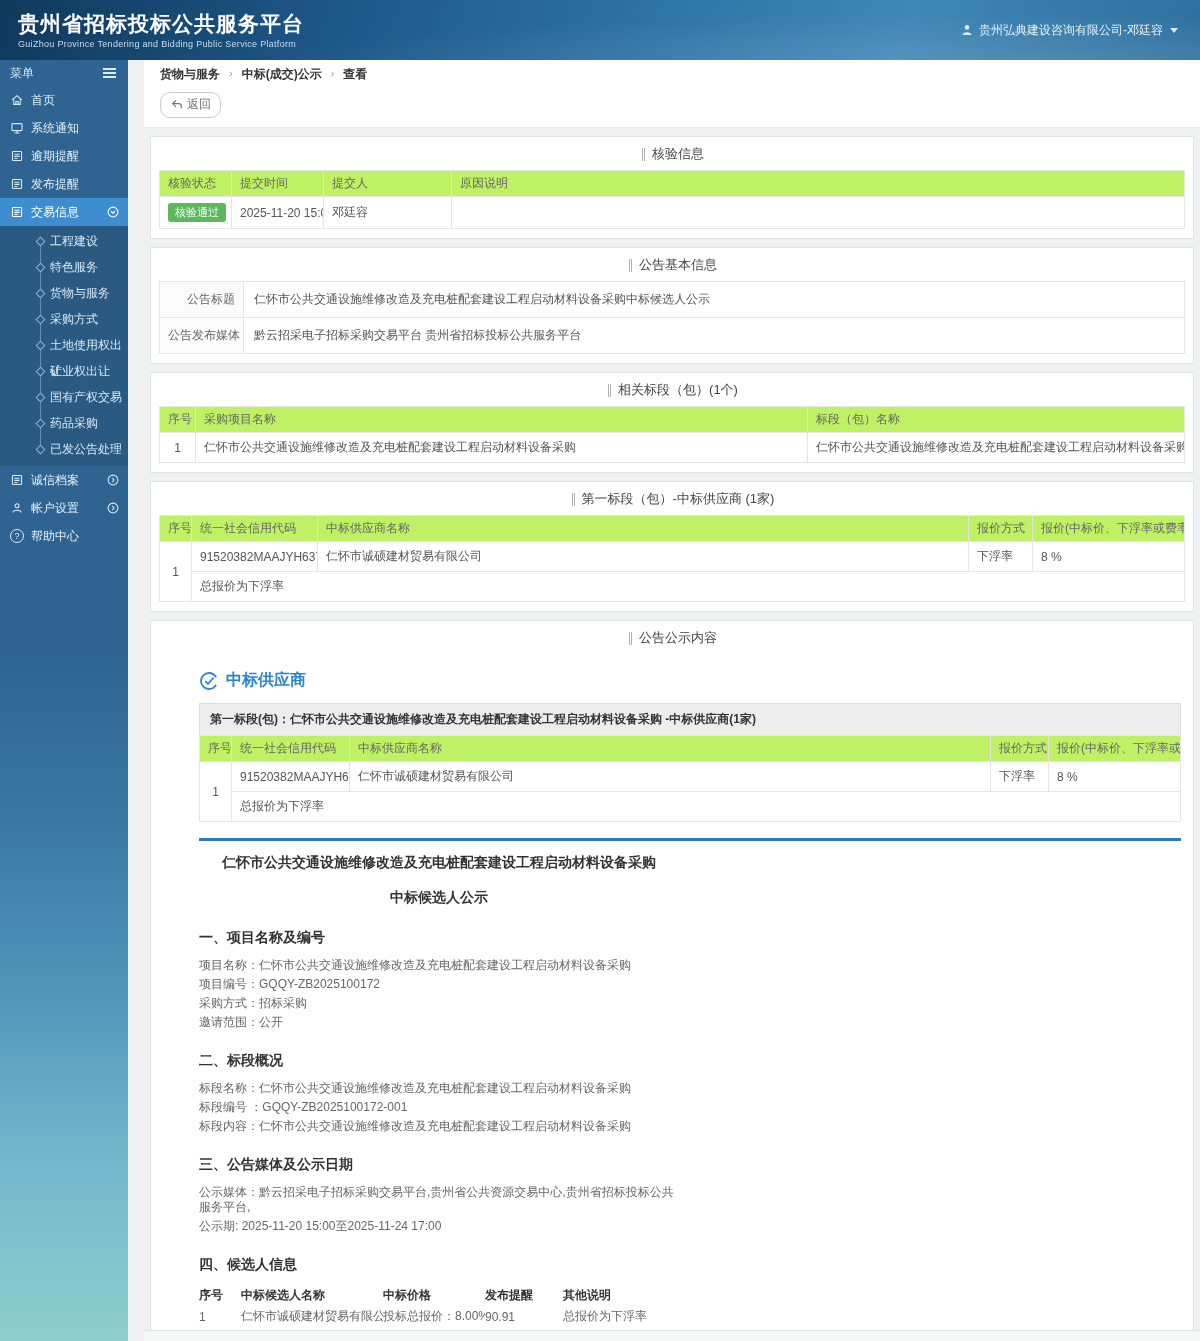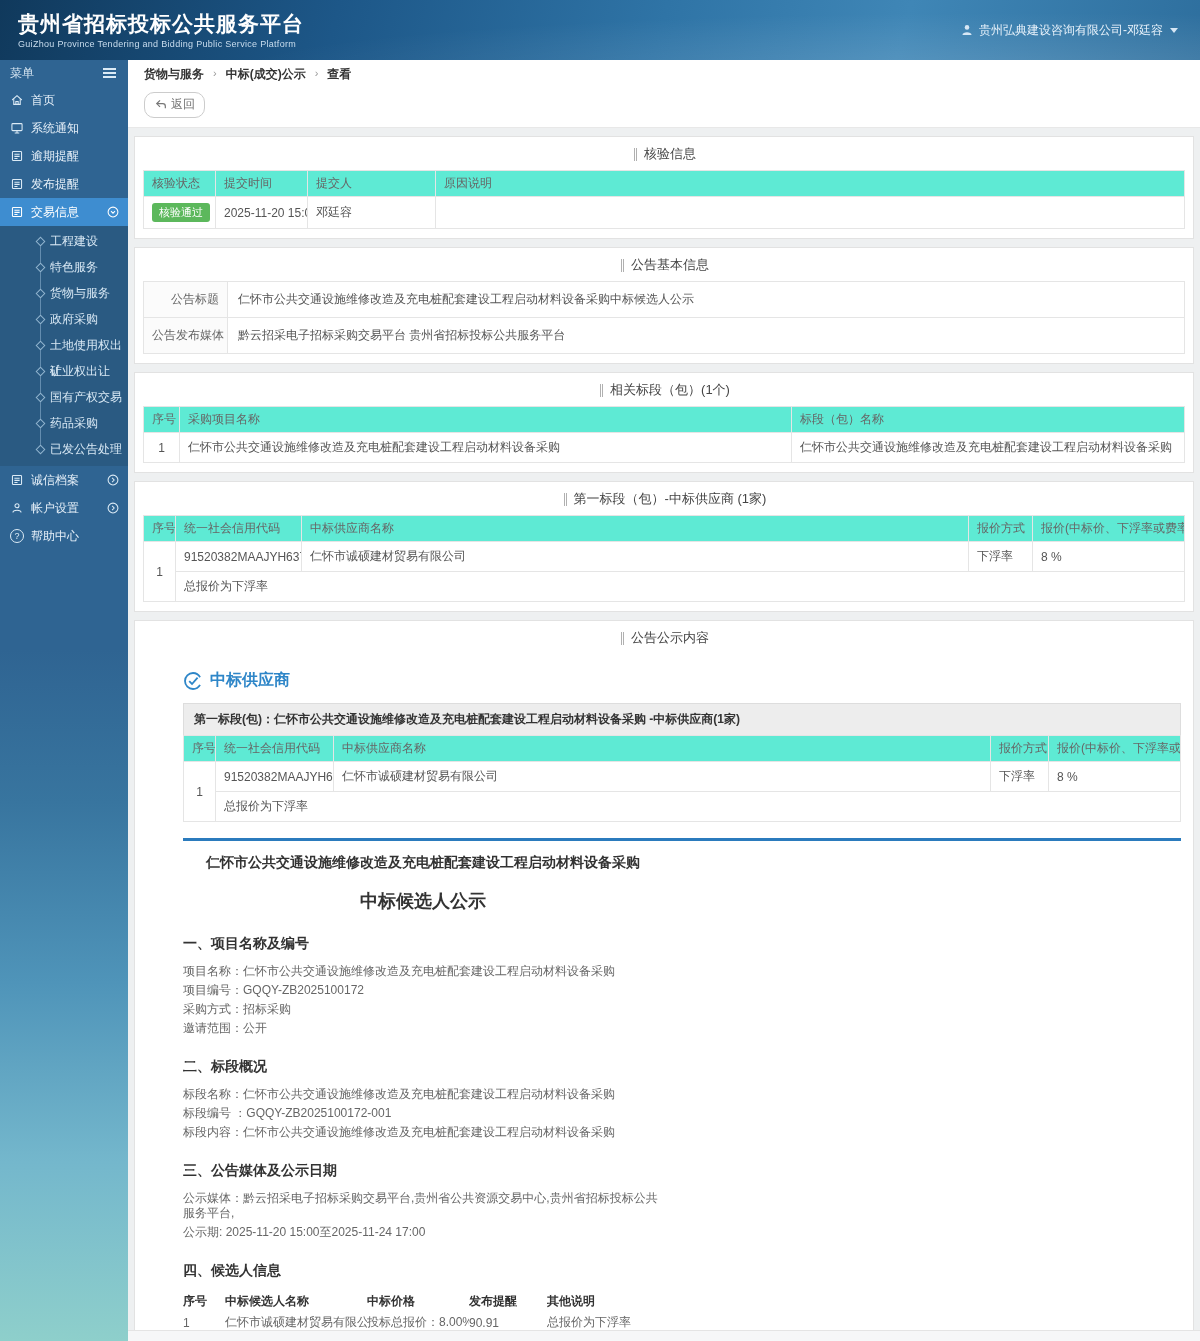--- a/index.html
+++ b/index.html
@@ -8,21 +8,21 @@
 
   
   .topbar { height:60px; background:linear-gradient(105deg,#10395c 0%,#1d5788 28%,#2f74a6 55%,#3f86b6 75%,#2e6f9e 100%); position:relative; display:flex; justify-content:space-between; align-items:center; padding:0 22px 0 18px;gap:41px; }
   .topbar::after { content:""; position:absolute; inset:0; background:radial-gradient(120% 180% at 85% 120%, rgba(255,255,255,.14), rgba(255,255,255,0) 55%); pointer-events:none; }
   .brand-title { color:#fff; font-size:21px; font-weight:bold; letter-spacing:1px; line-height:1.2; }
   .brand-sub { color:#c9ddee; font-size:9px; margin-top:2px; letter-spacing:.3px; }
   .user { display:flex; align-items:center; gap:5px; color:#e8f2fb; font-size:12px; cursor:pointer; z-index:1; }
   .caret { width:0; height:0; border-left:4px solid transparent; border-right:4px solid transparent; border-top:5px solid #d7e7f5; margin-left:2px; }
 
   
-  .layout { display:flex; height:1281px; }
+  .layout { display:flex; height:1281px;gap:16px; }
 
   
   .sidebar { width:128px; flex:0 0 128px; background:linear-gradient(180deg,#2f6492 0%,#2f6492 46%,#38759f 58%,#4f94b9 72%,#74b7cc 86%,#8ecfcb 100%); color:#e9f2f9; font-size:12px; }
   .menu-head { height:26px; display:flex; align-items:center; justify-content:space-between; padding:0 12px 0 10px; color:#d6e5f1; background:#2f6492; }
   .burger { display:inline-flex; flex-direction:column; gap:2px; cursor:pointer; }
   .burger i { width:13px; height:2px; background:#dcebf6; display:block; }
   .side-item { height:28px; display:flex; align-items:center; gap:7px; padding:0 8px 0 10px; background:#2f6492; cursor:pointer; color:#e5eff8; }
   .side-item .lbl { flex:1; }
   .side-item.active { background:#3e8dd0; color:#fff; }
   .side-icon { width:14px; height:14px; flex:0 0 14px; }
@@ -40,37 +40,37 @@
   .toolbar { background:#fff; padding:7px 16px 9px; border-bottom:1px solid #e8e8e8; }
   .btn-back { display:inline-flex; align-items:center; gap:4px; background:#fff; border:1px solid #ccc; border-radius:10px; padding:3px 9px 4px; font-size:12px; color:#737373; cursor:pointer; }
 
   .content { padding:8px 6px 0; }
   .panel { background:#fff; border:1px solid #e2e2e2; margin-bottom:8px; padding:4px 8px 9px; }
   .sec-title { display:flex; align-items:center; gap:7px; font-size:13px; color:#444; padding:4px 0 7px 2px;justify-content:center; }
   .sec-mark { width:0; height:13px; border-left:3px double #b0b0b0; }
 
   table { width:100%; border-collapse:collapse; font-size:12px; color:#555; table-layout:fixed; }
   th, td { border:1px solid #e5e5e5; padding:4px 8px; text-align:left; font-weight:normal; overflow:hidden; white-space:nowrap; }
-  thead th { background:#5eead4; color:#666; }
+  thead th { background:#bef264; color:#666; }
   td { padding:6px 8px; }
   .center { text-align:center; }
   .badge-ok { display:inline-block; background:#5cb85c; color:#fff; font-size:11px; padding:2px 7px; border-radius:3px; }
 
   .kv-table td.k { width:84px; text-align:right; color:#666; background:#fbfbfb; padding:9px 8px; }
   .kv-table td.v { padding:9px 10px; }
 
   
   .winner-heading { display:flex; align-items:center; gap:7px; color:#2e86c8; font-size:16px; font-weight:bold; margin:16px 0 12px 40px; }
   .inner-wrap { margin:0 4px 0 40px; }
   .cap-bar { background:#ededed; border:1px solid #ddd; border-bottom:none; padding:7px 10px; font-size:12px; color:#333;font-weight:bold; }
   .blue-rule { height:3px; background:#2b7bbd; margin:16px 4px 0 40px; }
 
   .doc { width:480px; margin:0 0 0 40px; font-size:12px; color:#666; }
   .doc-title { text-align:center; font-size:14px; font-weight:bold; color:#333; margin-top:13px; }
-  .doc-subtitle { text-align:center; font-size:18px; font-weight:bold; color:#333; margin-top:17px; }
+  .doc-subtitle { text-align:center; font-size:14px; font-weight:bold; color:#333; margin-top:17px; }
   .doc-h { font-size:14px; font-weight:bold; color:#333; margin:22px 0 11px; }
   .doc-line { margin-bottom:4px; line-height:15px; }
   .cand { table-layout:fixed; }
   .cand th, .cand td { border:none; padding:2px 0; white-space:nowrap; }
   .cand th { font-weight:bold; color:#333; background:none; }
   .cand td { color:#666; }
   .page-footer { position:absolute; left:0; right:0; bottom:0; height:11px; background:#f6f7f8; border-top:1px solid #e4e4e4; }
 </style>
 </head>
 <body>
@@ -143,21 +143,21 @@
             <circle cx="8" cy="8" r="5.6"></circle>
             <path d="M5.7 7 L8 9.3 L10.3 7"></path>
           </svg>
       </div>
 
       <div class="submenu">
         <div class="vline"></div>
         <div class="sub-item">工程建设</div>
         <div class="sub-item">特色服务</div>
         <div class="sub-item">货物与服务</div>
-        <div class="sub-item">政府采购</div>
+        <div class="sub-item">采购方式</div>
         <div class="sub-item">土地使用权出让</div>
         <div class="sub-item">矿业权出让</div>
         <div class="sub-item">国有产权交易</div>
         <div class="sub-item">药品采购</div>
         <div class="sub-item">已发公告处理</div>
       </div>
 
       <div class="side-item">
         <svg class="side-icon" viewBox="0 0 16 16" fill="none" stroke="#dcebf6" stroke-width="1.2">
             <rect x="2.8" y="2.8" width="10.4" height="10.4" rx="1"></rect>

